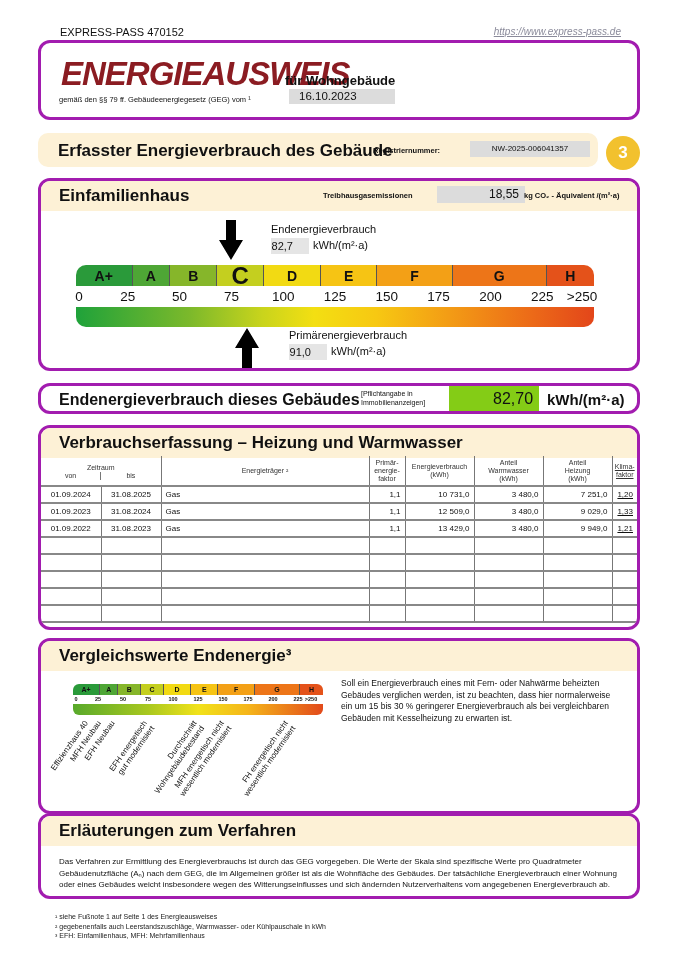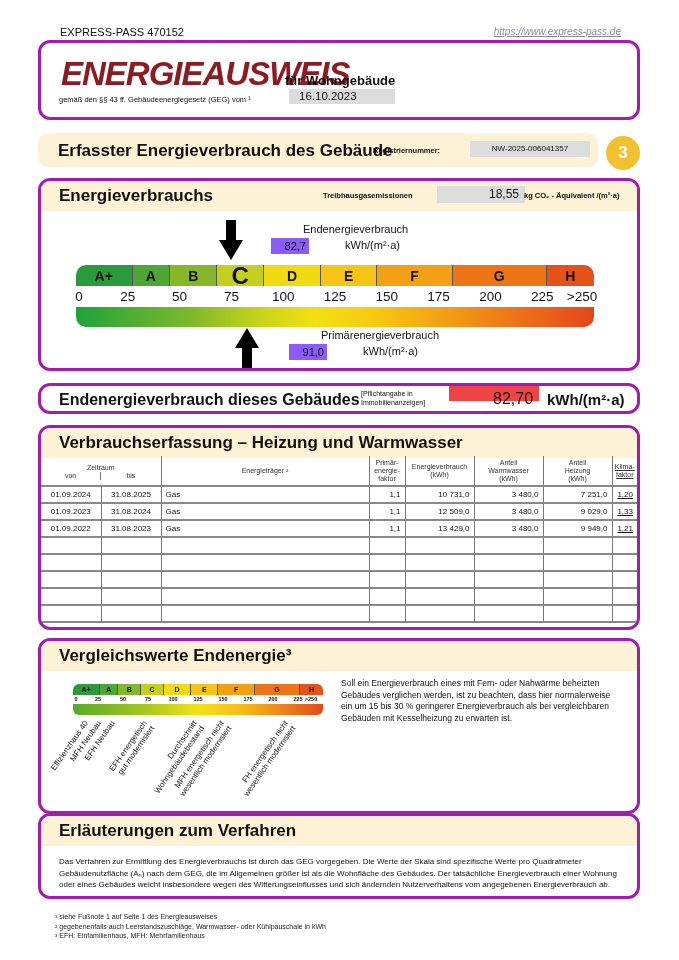--- a/index.html
+++ b/index.html
@@ -28,35 +28,35 @@
   .badge { position: absolute; left: 606px; top: 136px; width: 34px; height: 34px; border-radius: 50%; background: #f2c12e; color: #fff; font-weight: bold; font-size: 17px; text-align: center; line-height: 34px; }
 
   
   .ev { top: 178px; height: 193px; }
   .ev .ph { justify-content: flex-start; }
   .ev .thg-l { position: absolute; left: 282px; top: 10px; font-size: 7.5px; font-weight: bold; }
   .ev .thg-v { position: absolute; left: 396px; top: 5px; width: 88px; height: 17px; background: #dcdcdc; font-size: 12px; text-align: right; padding-right: 6px; line-height: 17px; }
   .ev .thg-u { position: absolute; left: 483px; top: 10px; font-size: 7.5px; font-weight: bold; }
 
   .arrow-down { position: absolute; }
-  .lbl-small { position: absolute; font-size: 11px; margin-left: 32px; }
-  .valbox { position: absolute; height: 16px; background: #8b5cf6; font-size: 11px; line-height: 16px; text-align: right; padding-right: 3px; }
+  .lbl-small { position: absolute; font-size: 11px; }
+  .valbox { position: absolute; height: 16px; background: #e5e5e5; font-size: 11px; line-height: 16px; text-align: right; padding-right: 16px; }
 
   .scale-top { position: absolute; left: 35px; top: 84px; width: 518px; height: 21px; border-radius: 10px 10px 0 0; overflow: hidden; display: flex; }
   .scale-top .cls { height: 100%; display: flex; align-items: center; justify-content: center; font-weight: bold; font-size: 14px; border-right: 1px solid #555; }
   .scale-top .cls:last-child { border-right: none; }
   .ticks { position: absolute; left: 35px; top: 108px; width: 518px; height: 16px; }
   .ticks span { position: absolute; font-size: 13.5px; transform: translateX(-50%); }
   .scale-bot { position: absolute; left: 35px; top: 126px; width: 518px; height: 20px; border-radius: 0 0 10px 10px; background: linear-gradient(to right, #1fa23a 0%, #7cb92b 22%, #c9d41c 36%, #f3df12 46%, #f7c812 58%, #f39c15 72%, #ec6a18 88%, #e3461a 100%); }
 
   
   .eb { top: 383px; height: 31px; }
   .eb .t { position: absolute; left: 18px; top: 5px; font-weight: bold; font-size: 16px; }
   .eb .note { position: absolute; left: 320px; top: 3px; font-size: 7px; line-height: 9px; }
-  .eb .v { position: absolute; left: 408px; top: 0; width: 90px; height: 15px; background: #ef4444; font-size: 16px; text-align: right; padding-right: 14px; line-height: 25px; padding-left: 44px; }
+  .eb .v { position: absolute; left: 408px; top: 0; width: 90px; height: 25px; background: #84cc16; font-size: 16px; text-align: right; padding-right: 14px; line-height: 25px; padding-left: 44px; }
   .eb .u { position: absolute; left: 506px; top: 5px; font-weight: bold; font-size: 15px; }
 
   
   .tb { top: 425px; height: 205px; }
   table { position: absolute; left: 0; top: 28px; width: 596px; border-collapse: collapse; font-size: 8px; }
   th { font-weight: normal; font-size: 7px; color: #333; text-align: center; border-right: 1px solid #777; border-bottom: 2px solid #888; padding: 1px 2px; vertical-align: middle; line-height: 8px; }
   td { border-right: 1px solid #777; border-bottom: 2px solid #888; height: 17px; padding: 0 4px; font-size: 8px; }
   th:last-child, td:last-child { border-right: none; text-decoration: underline; }
   td.num { text-align: right; }
   td.c { text-align: center; }
@@ -84,34 +84,34 @@
 <body>
 
 <div class="topline">
   <span class="pass">EXPRESS-PASS 470152</span>
   <span class="url">https://www.express-pass.de</span>
 </div>
 
 <div class="panel hdr">
   <div class="title">ENERGIEAUSWEIS</div>
   <div class="sub">für Wohngebäude</div>
-  <div class="geg">gemäß den §§ 43 ff. Gebäudeenergiegesetz (GEG) vom ¹</div>
+  <div class="geg">gemäß den §§ 79 ff. Gebäudeenergiegesetz (GEG) vom ¹</div>
   <div class="date">16.10.2023</div>
 </div>
 
 <div class="secbar">
   <div class="t">Erfasster Energieverbrauch des Gebäude</div>
   <div class="rl">Registriernummer:</div>
   <div class="rv">NW-2025-006041357</div>
 </div>
 <div class="badge">3</div>
 
 <div class="panel ev">
   <div class="ph">
-      <span>Energieverbrauchs</span>
+      <span>Einfamilienhaus</span>
     </div>
   <div class="thg-l">Treibhausgasemissionen</div>
   <div class="thg-v">18,55</div>
   <div class="thg-u">kg CO₂ - Äquivalent /(m²·a)</div>
 
   <svg id="arrow-end" class="arrow-down" width="24" height="40" style="top: 39px; left: 178.145px;">
     <polygon points="7,0 17,0 17,20 24,20 12,40 0,20 7,20" fill="#000"></polygon>
   </svg>
   <div class="lbl-small" style="left:230px;top:42px;">Endenergieverbrauch</div>
   <div class="valbox" style="left:230px;top:57px;width:38px;">82,7</div>

